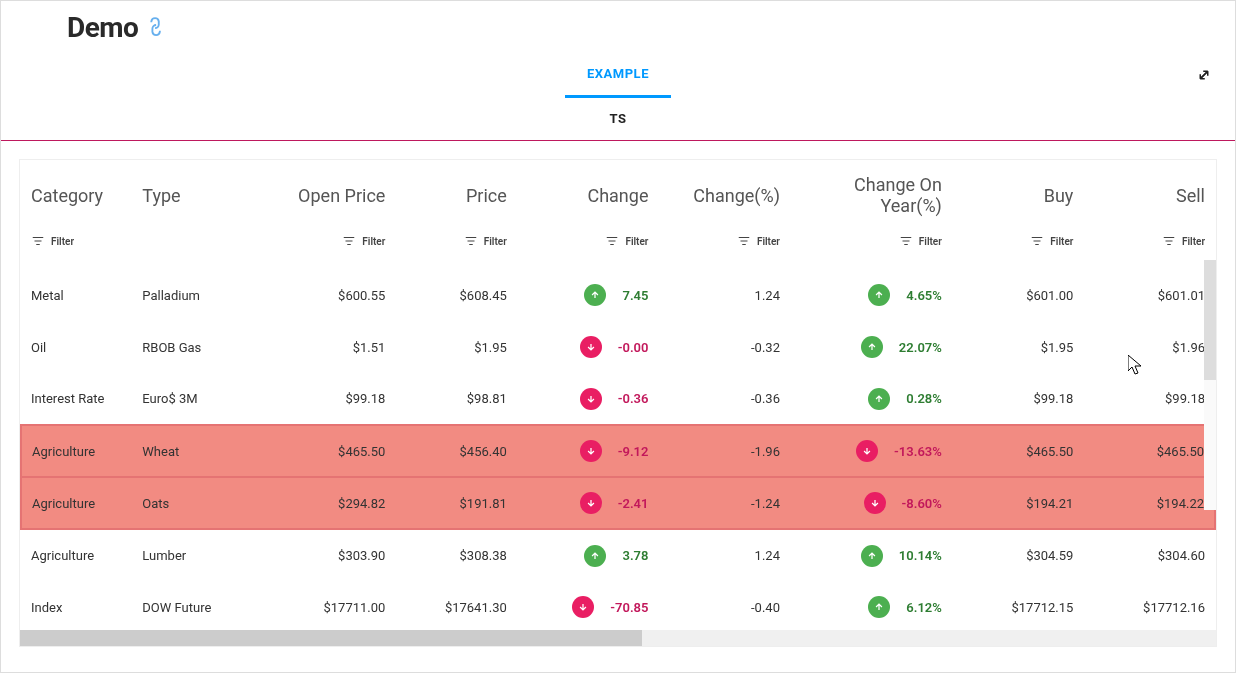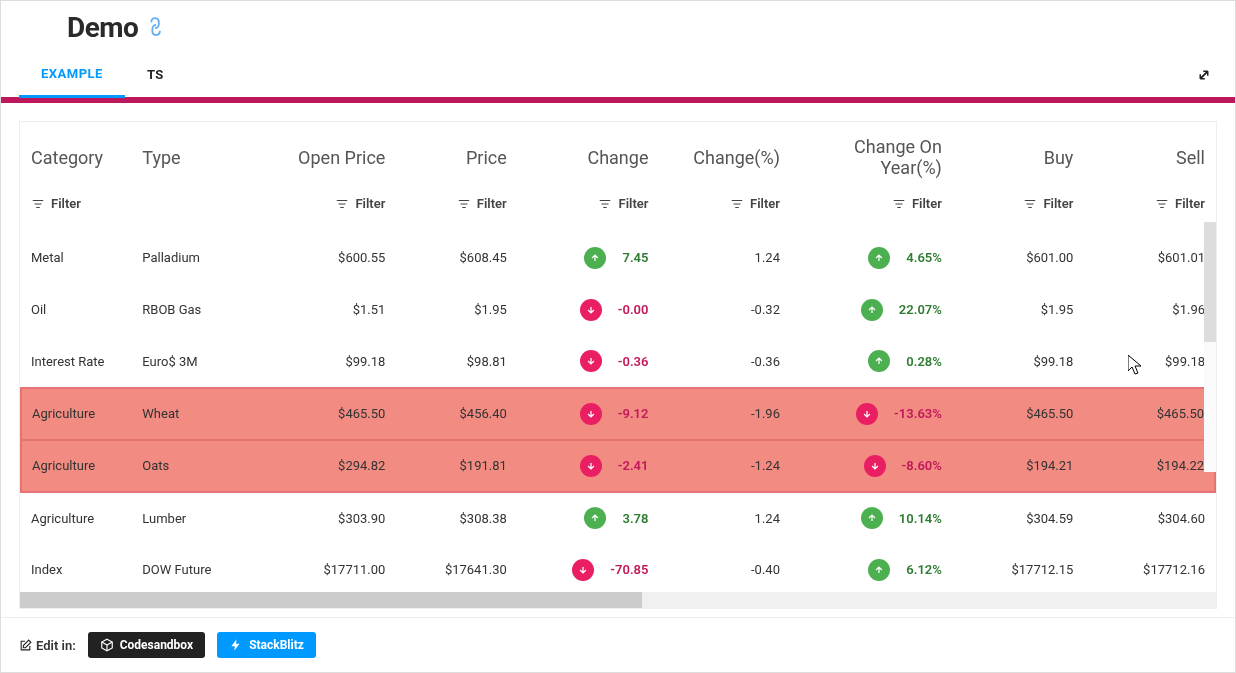--- a/index.html
+++ b/index.html
@@ -1,33 +1,33 @@
 <!DOCTYPE html>
 <html><head>
 <meta charset="utf-8">
 <style>
 * { box-sizing: border-box; margin: 0; padding: 0; }
 body { font-family: -apple-system, BlinkMacSystemFont, "Segoe UI", Roboto, Helvetica, Arial, sans-serif; background: #f5f5f5; color: #333; font-size: 14px; }
 .page { width: 1236px; height: 673px; background: #fff; border: 1px solid #ddd; position: relative; overflow: hidden; }
 .header { padding: 10px 18px 8px; display: flex; align-items: center; gap: 10px; margin-left: 48px; }
 .header h1 { font-size: 28px; font-weight: 700; color: #2a2a2a; letter-spacing: -0.5px; }
 .link-icon { color: #68b0ee; transform: rotate(-45deg); font-size: 18px; }
-.tabs { display: flex; align-items: center; border-bottom: 6px solid #be185d; padding: 0 18px; position: relative; }
+.tabs { display: flex; align-items: center; border-bottom: 1px solid #be185d; padding: 0 18px; position: relative; flex-direction: column; }
 .tab { padding: 14px 22px; font-size: 13px; font-weight: 700; color: #222; letter-spacing: 0.5px; cursor: pointer; }
 .tab.active { color: #0099ff; border-bottom: 3px solid #0099ff; margin-bottom: -1px; }
 .expand-icon { position: absolute; right: 22px; top: 14px; font-size: 18px; cursor: pointer; }
 .content { padding: 18px 18px 0 18px; }
 .grid-wrap { border: 1px solid #eee; background: #fff; height: 488px; overflow: hidden; position: relative; }
 .grid { width: 100%; border-collapse: collapse; table-layout: fixed; }
 .grid th { text-align: right; font-weight: 400; color: #555; font-size: 18px; padding: 14px 10px 10px; }
 .grid th.left { text-align: left; }
 .grid td { padding: 12px 10px; font-size: 13px; text-align: right; color: #333; }
 .grid td.left { text-align: left; }
 .filter-row td { padding: 8px 10px 18px; }
-.filter-btn { display: inline-flex; align-items: center; gap: 6px; font-size: 13px; font-weight: 600; color: #444; cursor: pointer; }
+.filter-btn { display: inline-flex; align-items: center; gap: 6px; font-size: 10px; font-weight: 600; color: #444; cursor: pointer; }
 .filter-btn svg { width: 14px; height: 14px; }
 .arrow-badge { display: inline-flex; align-items: center; justify-content: center; width: 22px; height: 22px; border-radius: 50%; color: #fff; margin-right: 8px; vertical-align: middle; }
 .arrow-badge.up { background: #4caf50; }
 .arrow-badge.down { background: #e91e63; }
 .change-cell { display: flex; align-items: center; justify-content: flex-end; gap: 8px; }
 .change-val.up { color: #2e7d32; font-weight: 600; }
 .change-val.down { color: #c2185b; font-weight: 600; }
 tr.highlighted { background: #f28b82; border: 2px solid #e57373; }
 tr.highlighted td { color: #333; }
 tr.data-row { height: 52px; }
@@ -363,39 +363,17 @@
       </table>
       <div class="scroll-x">
           <div class="scroll-x-thumb"></div>
         </div>
       <div class="scroll-y">
           <div class="scroll-y-thumb"></div>
         </div>
     </div>
   </div>
 
-  <div class="footer">
-    <span class="edit-in">
-      <svg width="13" height="13" viewBox="0 0 24 24" fill="none" stroke="#222" stroke-width="2">
-          <path d="M11 4H4v16h16v-7"></path>
-          <path d="M18 2l4 4-10 10H8v-4z"></path>
-        </svg>
-      <span>Edit in:</span>
-    </span>
-    <span class="btn dark">
-      <svg viewBox="0 0 24 24" fill="none" stroke="#fff" stroke-width="2">
-          <path d="M12 2l9 5v10l-9 5-9-5V7z"></path>
-          <path d="M12 22V12M3 7l9 5 9-5"></path>
-        </svg>
-      <span>Codesandbox</span>
-    </span>
-    <span class="btn blue">
-      <svg viewBox="0 0 24 24" fill="#fff">
-          <path d="M13 2L4 14h6l-1 8 9-12h-6z"></path>
-        </svg>
-      <span>StackBlitz</span>
-    </span>
-  </div>
 
   <svg class="cursor" width="18" height="20" viewBox="0 0 18 20">
       <path d="M0 0l0 16 4-4 3 7 3-1-3-7 6 0z" fill="#fff" stroke="#000" stroke-width="1"></path>
     </svg>
 </div>
 
 </body></html>

